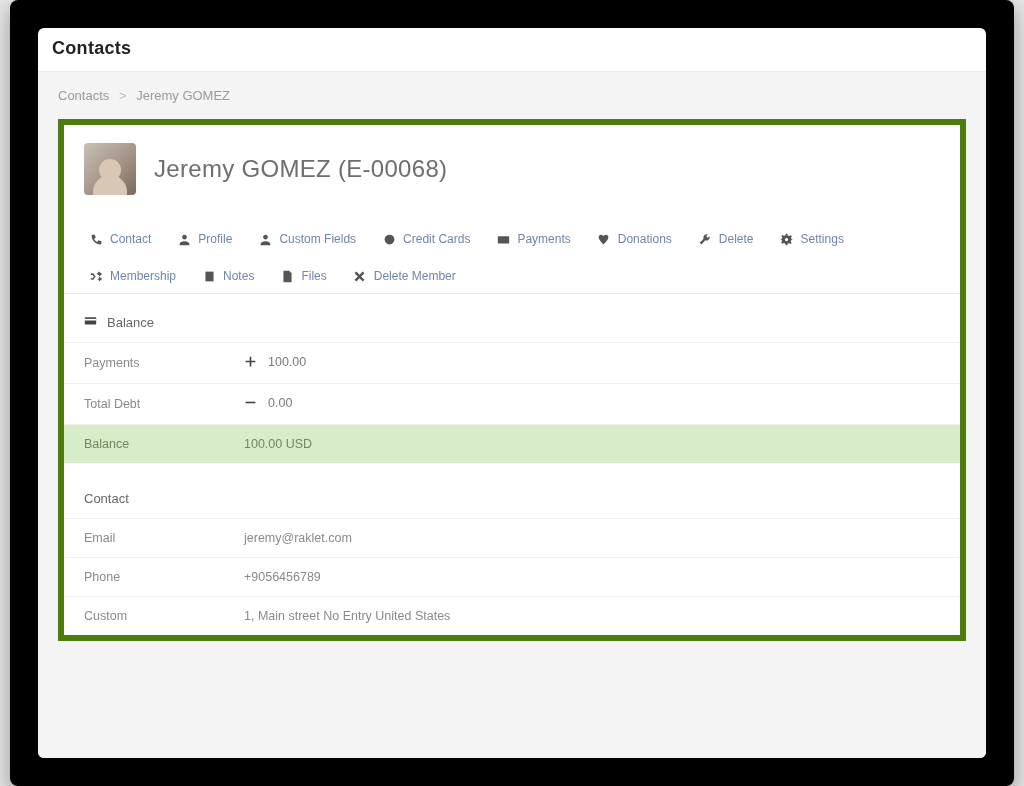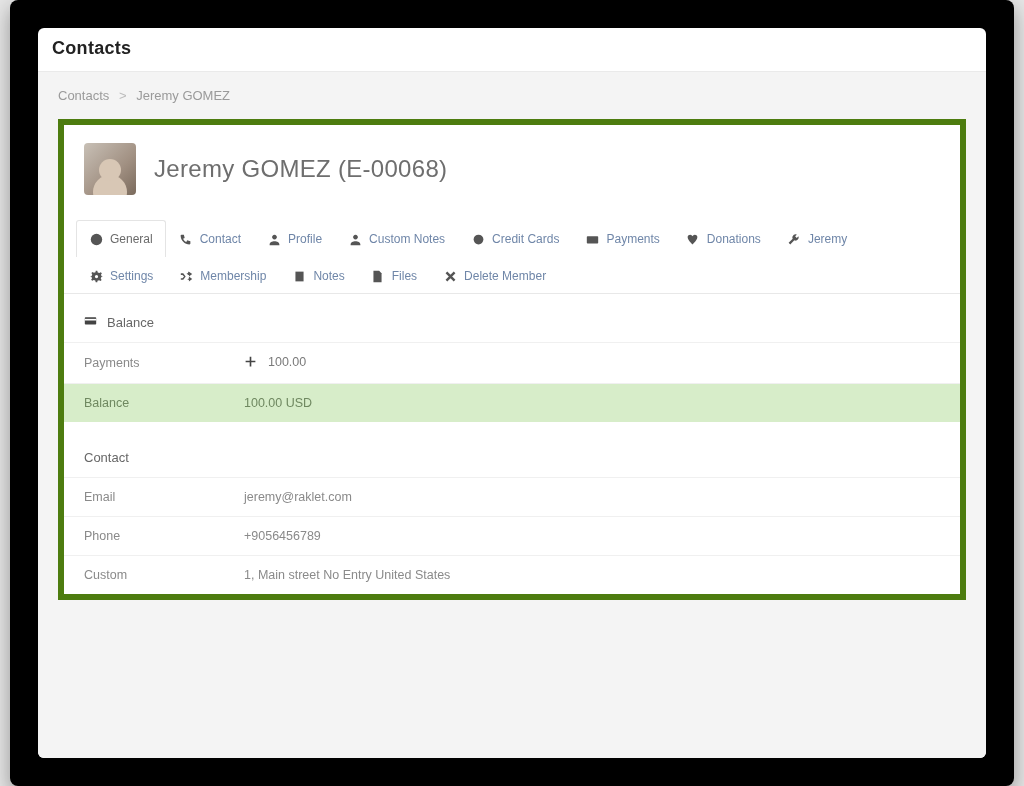--- a/index.html
+++ b/index.html
@@ -160,28 +160,20 @@
 
     <div class="content">
       <div class="card">
 
         <div class="contact-header">
           <div class="avatar"></div>
           <div class="contact-name">Jeremy GOMEZ (E-00068)</div>
         </div>
 
         <div class="tabs">
-          <div class="tab active">
-            <span class="ico">
-                <svg viewBox="0 0 16 16">
-                  <circle cx="8" cy="8" r="7"></circle>
-                </svg>
-              </span>
-            <span>General</span>
-          </div>
           <div class="tab">
             <span class="ico">
                 <svg viewBox="0 0 16 16">
                   <path d="M3 2h3l1 4-2 1c1 2 2 3 4 4l1-2 4 1v3c0 1-1 1-1 1-6 0-11-5-11-11 0 0 0-1 1-1z"></path>
                 </svg>
               </span>
             <span>Contact</span>
           </div>
           <div class="tab">
             <span class="ico">
@@ -190,21 +182,21 @@
                 </svg>
               </span>
             <span>Profile</span>
           </div>
           <div class="tab">
             <span class="ico">
                 <svg viewBox="0 0 16 16">
                   <path d="M8 8c2 0 3-2 3-3s-1-3-3-3-3 2-3 3 1 3 3 3zm-6 6c0-3 3-4 6-4s6 1 6 4v1H2z"></path>
                 </svg>
               </span>
-            <span>Custom Notes</span>
+            <span>Custom Fields</span>
           </div>
           <div class="tab">
             <span class="ico">
                 <svg viewBox="0 0 16 16">
                   <circle cx="8" cy="8" r="6"></circle>
                 </svg>
               </span>
             <span>Credit Cards</span>
           </div>
           <div class="tab">
@@ -222,21 +214,21 @@
                 </svg>
               </span>
             <span>Donations</span>
           </div>
           <div class="tab">
             <span class="ico">
                 <svg viewBox="0 0 16 16">
                   <path d="M14 4l-2 2-2-2 2-2c-2-1-4 0-5 2-1 1 0 3 0 3L2 12l2 2 5-5s2 1 3 0c2-1 3-3 2-5z"></path>
                 </svg>
               </span>
-            <span>Jeremy</span>
+            <span>Delete</span>
           </div>
           <div class="tab">
             <span class="ico">
                 <svg viewBox="0 0 16 16">
                   <path d="M9 1l.5 2 2 .8 1.7-1.1 1.4 1.4L13.5 5.8l.8 2L16 8v0l-2 .5-.8 2 1.1 1.7-1.4 1.4-1.7-1.1-2 .8L9 15H7l-.5-2-2-.8-1.7 1.1-1.4-1.4 1.1-1.7-.8-2L0 8l2-.5.8-2L1.7 3.8l1.4-1.4L4.8 3.5l2-.8L7 1zM8 6a2 2 0 100 4 2 2 0 000-4z"></path>
                 </svg>
               </span>
             <span>Settings</span>
           </div>
           <div class="tab">
@@ -288,20 +280,31 @@
               <td>Payments</td>
               <td>
                 <span class="val-with-icon">
                   <span class="ico"><svg viewBox="0 0 16 16">
                           <path d="M7 2h2v5h5v2H9v5H7V9H2V7h5z"></path>
                         </svg></span>
                   <span>100.00</span>
                 </span>
               </td>
             </tr>
+            <tr>
+              <td>Total Debt</td>
+              <td>
+                <span class="val-with-icon">
+                  <span class="ico"><svg viewBox="0 0 16 16">
+                          <rect x="2" y="7" width="12" height="2"></rect>
+                        </svg></span>
+                  <span>0.00</span>
+                </span>
+              </td>
+            </tr>
             <tr class="highlight">
               <td>Balance</td>
               <td>100.00 USD</td>
             </tr>
           </tbody>
             </table>
         </div>
 
         <div class="contact-block">
           <div class="section-header">

